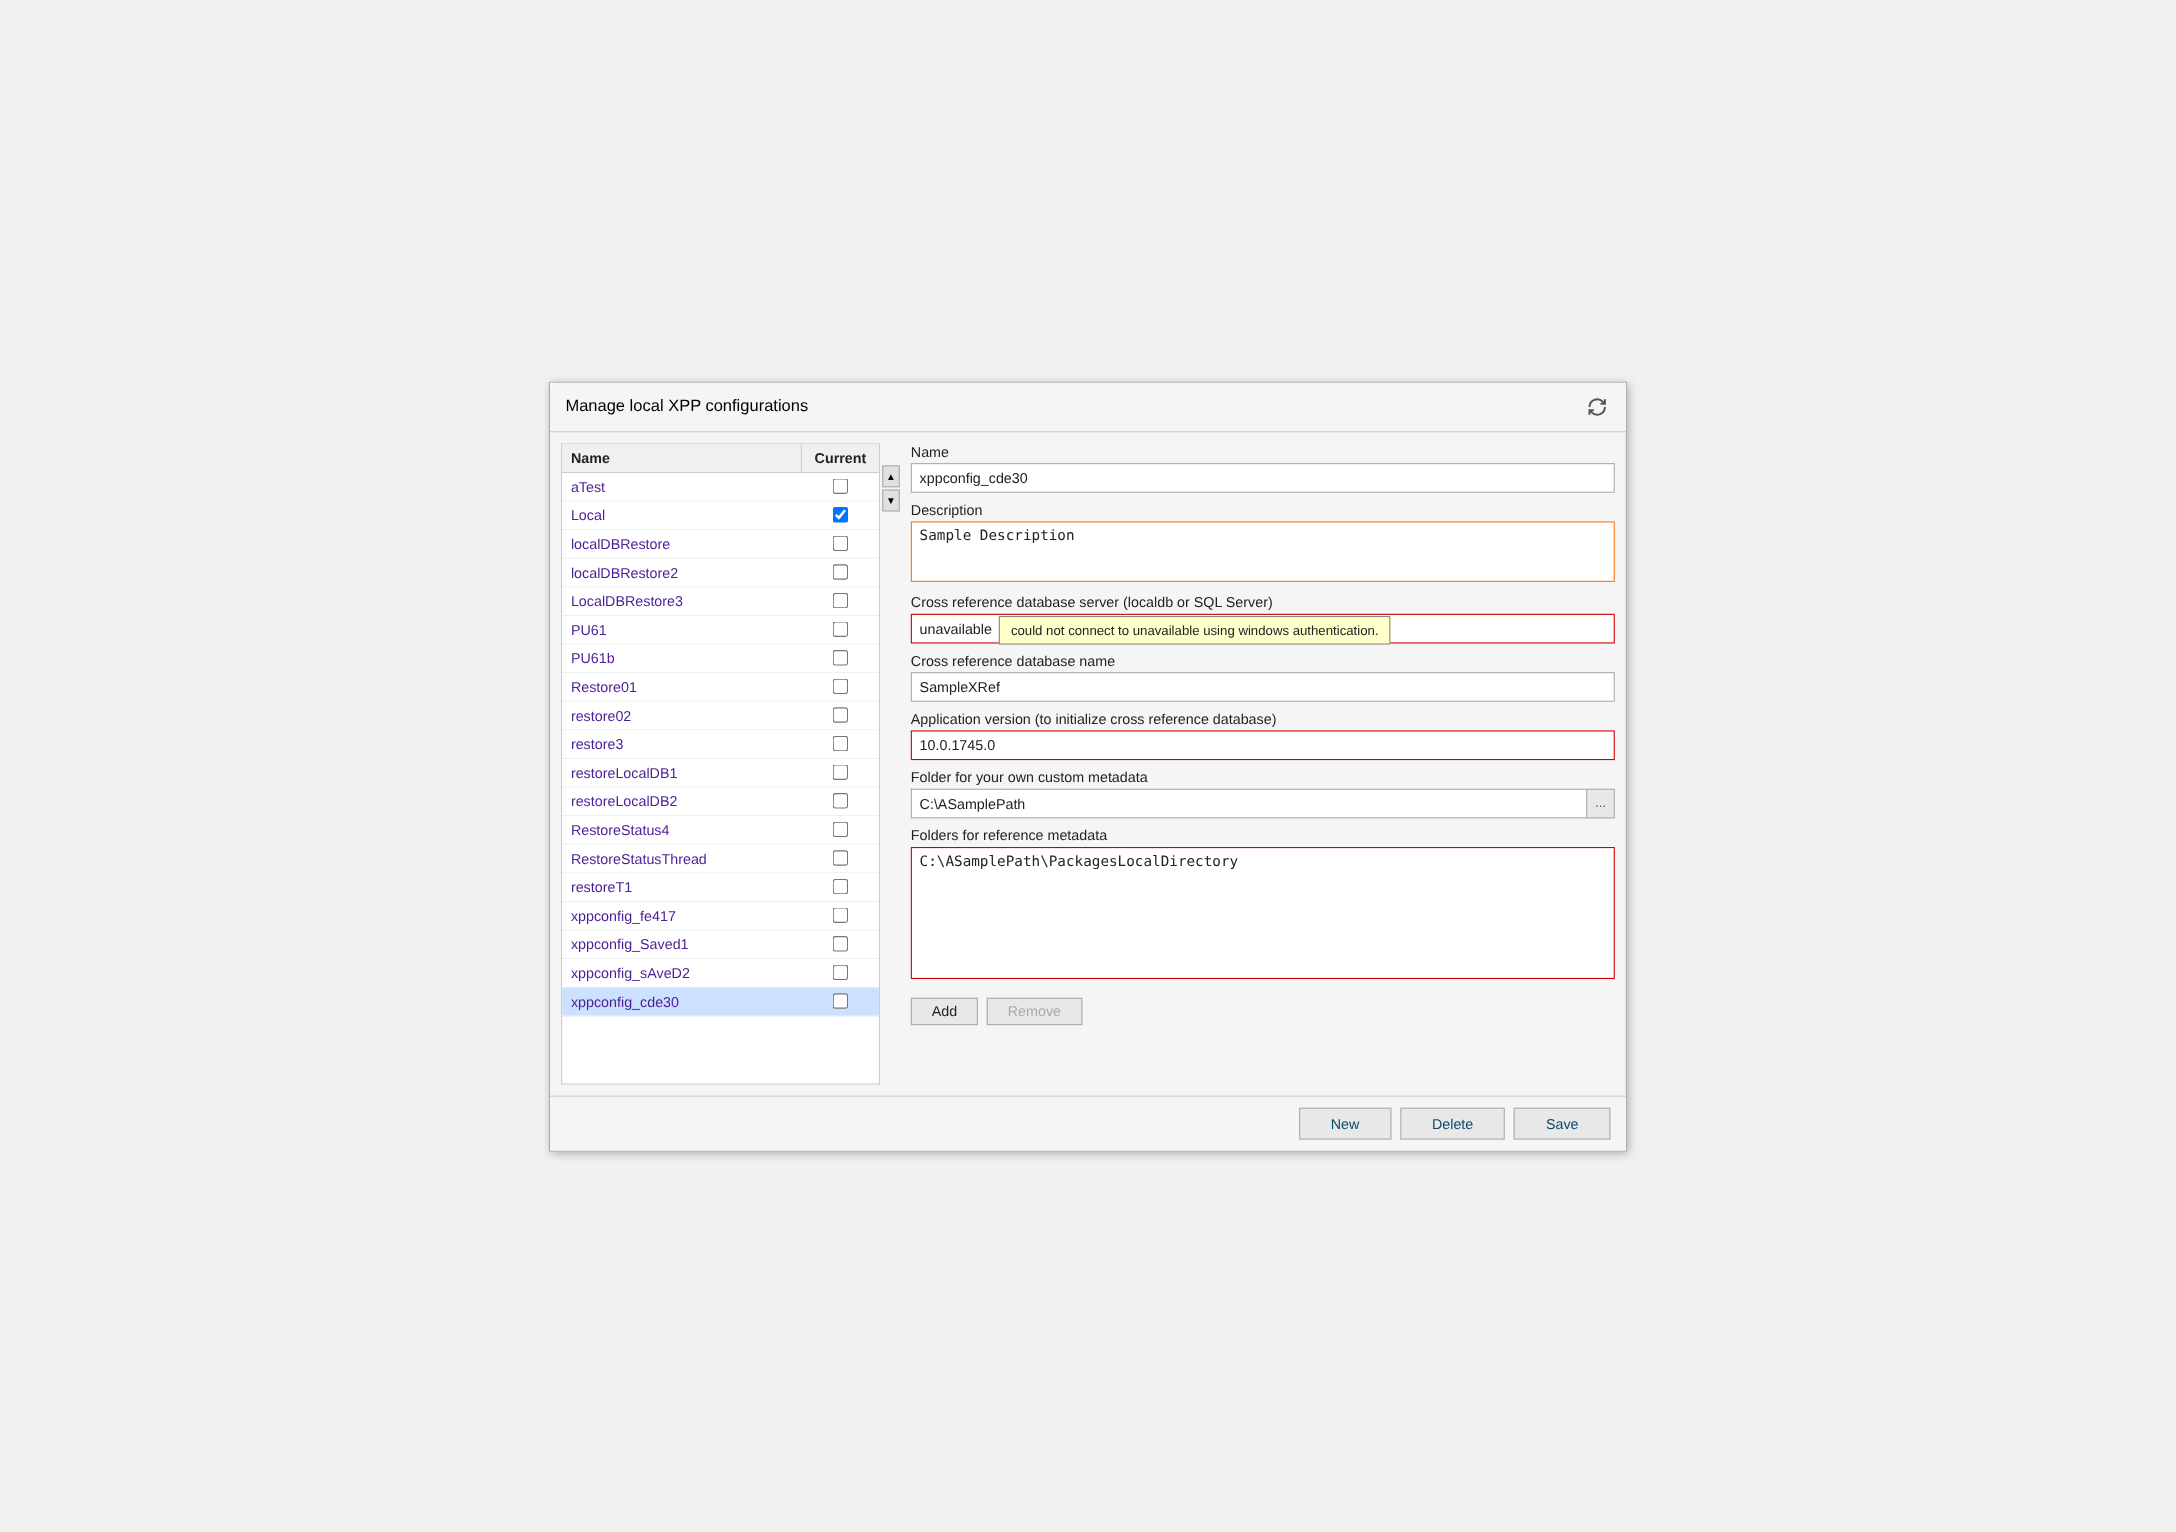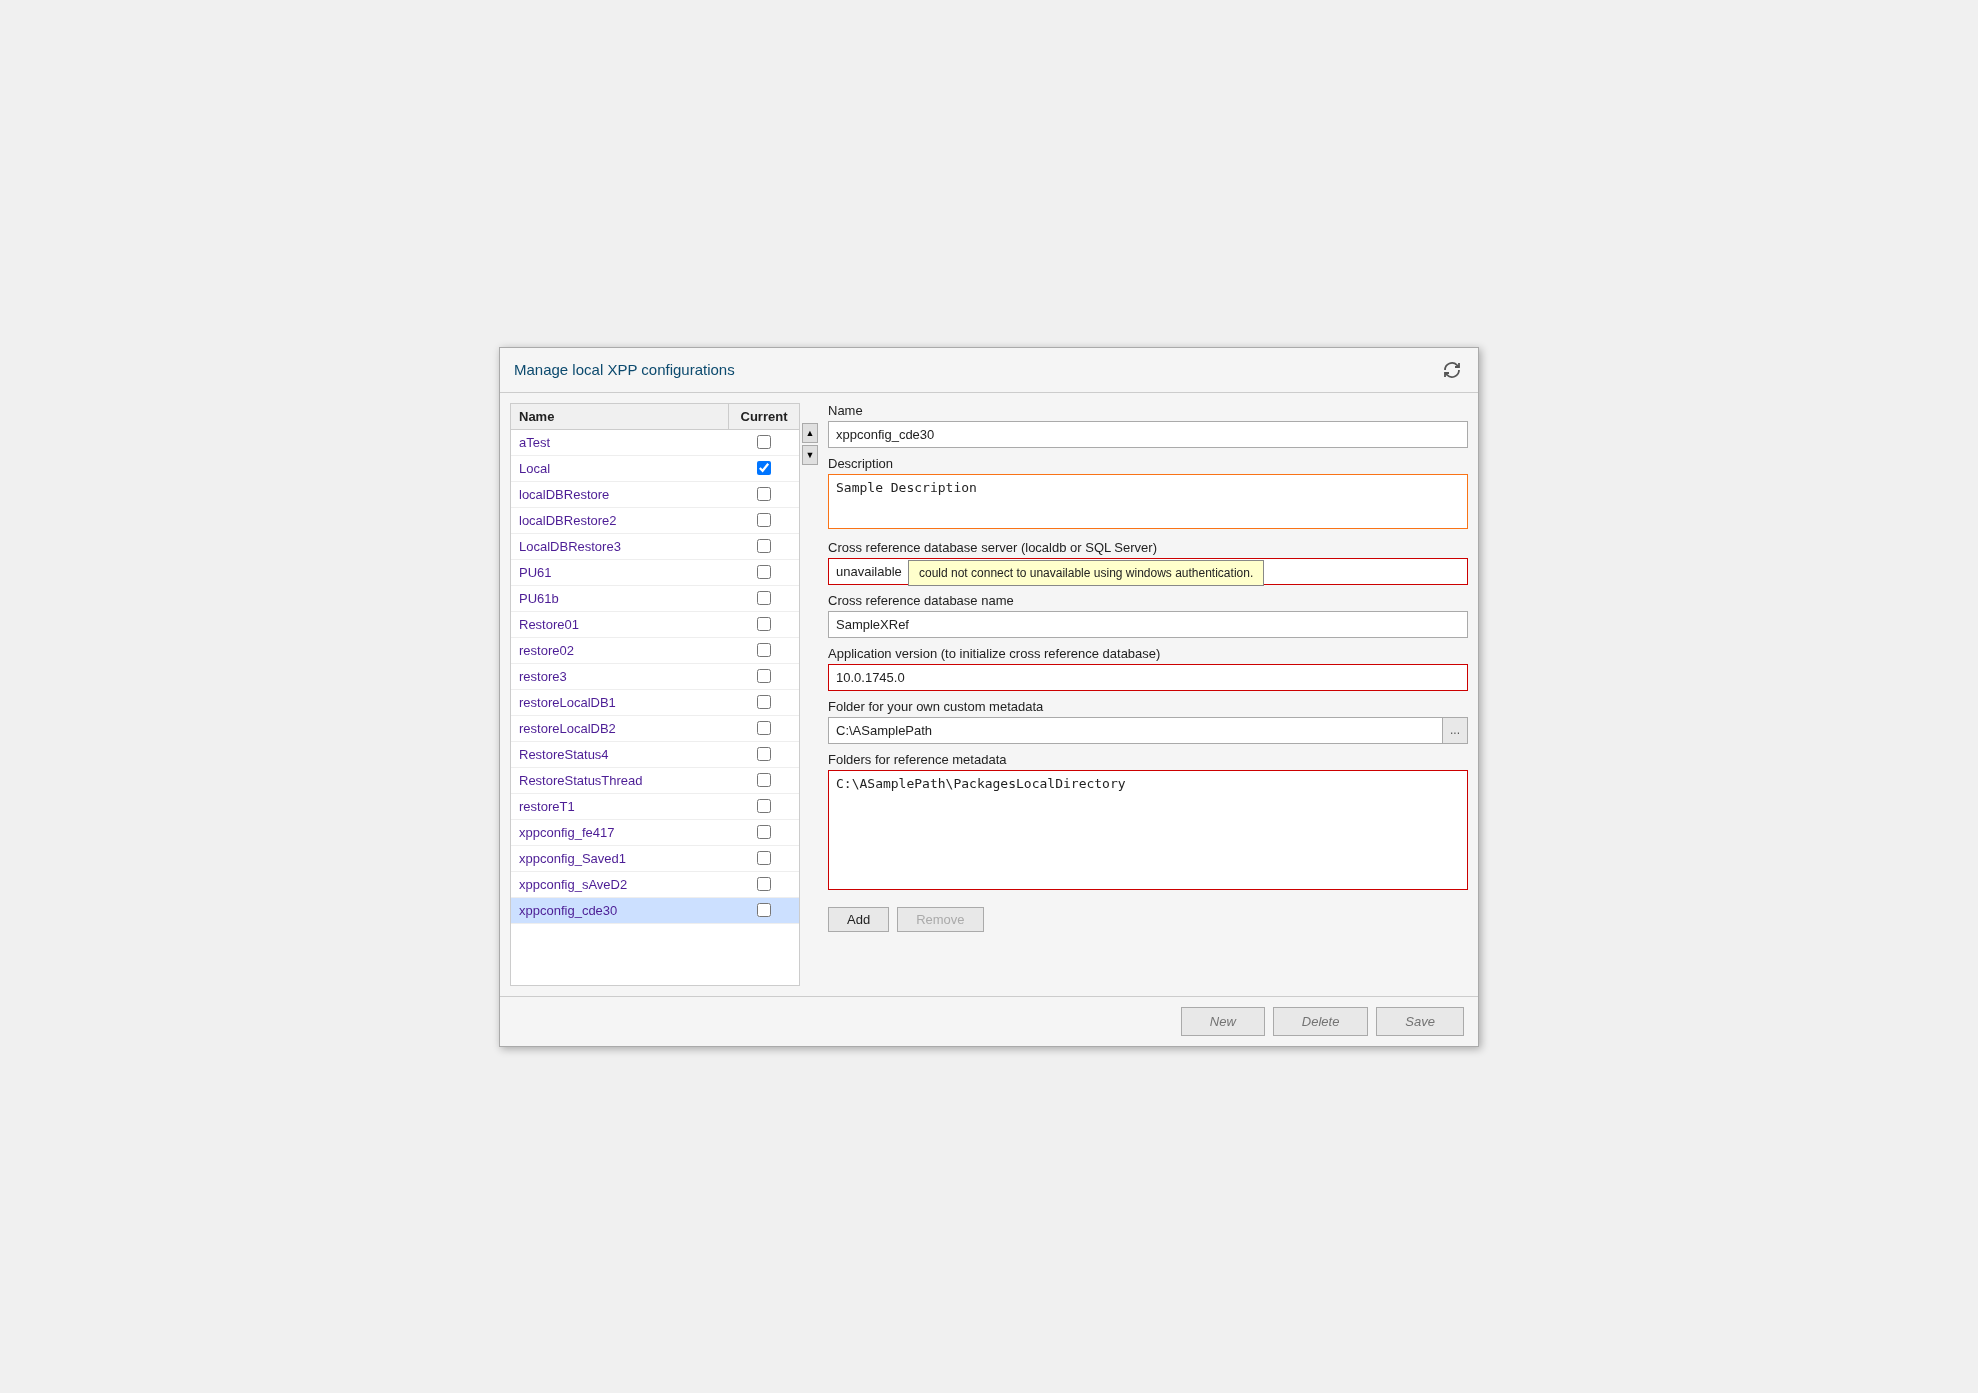--- a/index.html
+++ b/index.html
@@ -25,21 +25,21 @@
       background: #f5f5f5;
       border-bottom: 1px solid #ccc;
       padding: 10px 14px;
       display: flex;
       justify-content: space-between;
       align-items: center;
     }
     .dialog-title {
       font-size: 15px;
       font-weight: normal;
-      color: #0c4a6e;
+      color: #000000;
     }
     .title-icon {
       width: 24px;
       height: 24px;
       display: flex;
       align-items: center;
       justify-content: center;
       color: #555;
       cursor: pointer;
     }
@@ -238,23 +238,22 @@
       gap: 8px;
       border-top: 1px solid #ccc;
       background: #f5f5f5;
     }
     .bottom-btn {
       padding: 6px 28px;
       border: 1px solid #aaa;
       background: #e8e8e8;
       cursor: pointer;
       font-size: 13px;
-      color: #737373;
+      color: #0c4a6e;
       min-width: 80px;
-      font-style: italic;
     }
   </style>
 </head>
 <body>
 
 <div class="dialog">
 
   <div class="dialog-titlebar">
     <span class="dialog-title">Manage local XPP configurations</span>
     <div class="title-icon">

